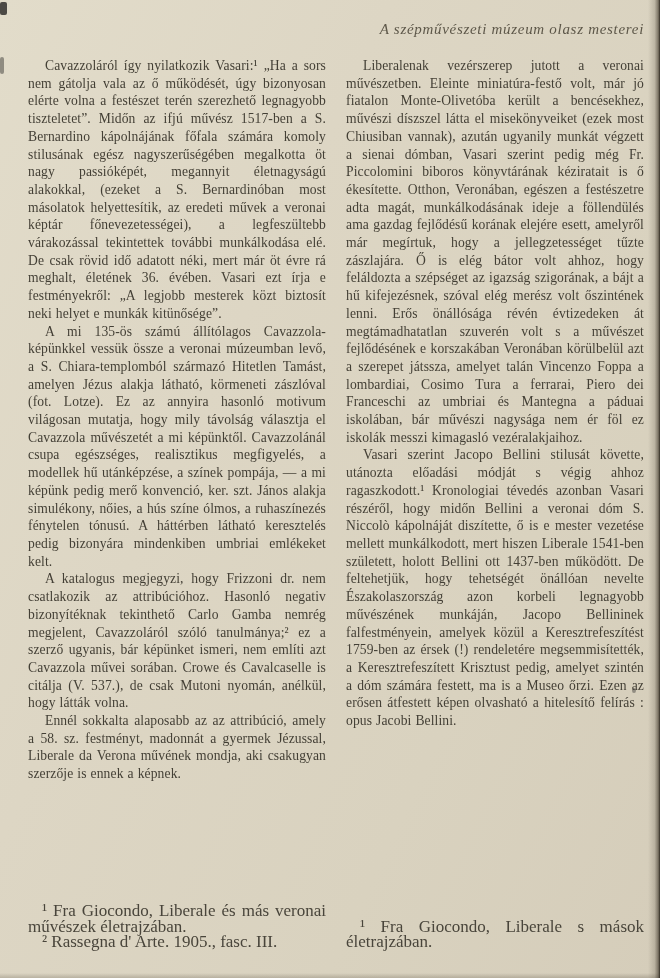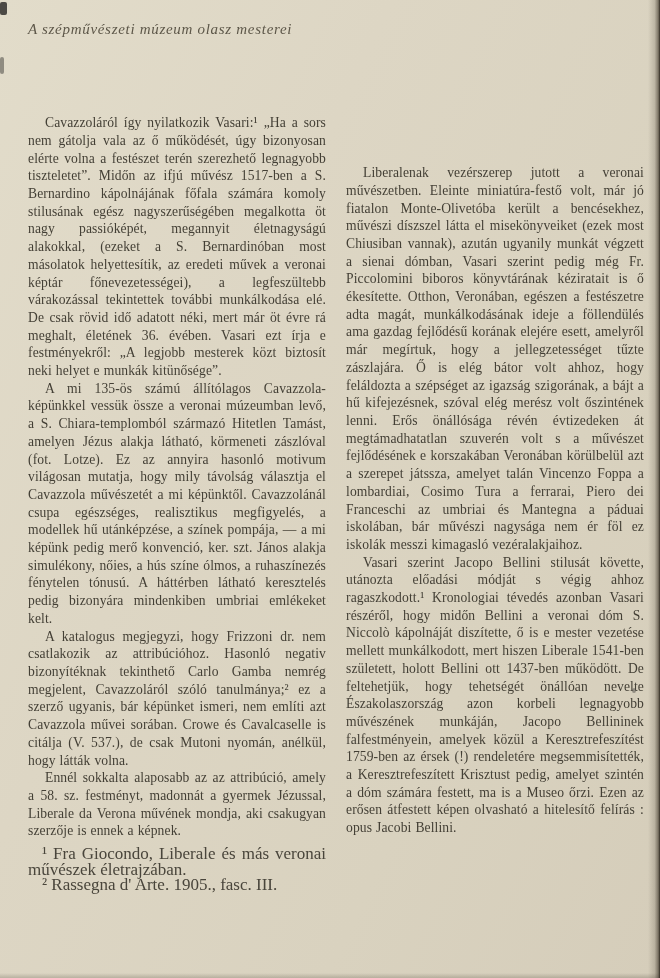--- a/index.html
+++ b/index.html
@@ -7,26 +7,26 @@
     position:relative;
     width:660px; height:978px;
     margin:0 auto;
     background:linear-gradient(115deg, #e2dcca 0%, #ddd6c4 35%, #d9d2bf 70%, #d5cdba 100%);
     overflow:hidden;
     font-family:"Liberation Serif","DejaVu Serif",serif;
     color:#433f35;
   }
   .header-title {
     position:absolute; top:21px; left:28px; width:616px;
-    text-align:left; font-style:italic;
+    text-align:right; font-style:italic;
     font-size:15px; letter-spacing:0.7px; color:#5d5749;
   }
   .columns {
     position:absolute; top:57px; left:28px; width:616px; height:893px;
-    display:flex; gap:20px;align-items:center;
+    display:flex; gap:20px;
   }
   .column { flex:1; min-width:0; display:flex; flex-direction:column; }
   .body-text p {
     margin:0; text-align:justify; text-indent:17px;
     font-size:13.6px; line-height:17.7px; letter-spacing:0.1px;
     word-spacing:0.5px;
   }
   .footnotes { margin-top:auto; padding-top:6px; }
   .footnotes p {
     margin:0; text-align:justify; text-indent:14px;
@@ -73,20 +73,21 @@
         <p>² Rassegna d' Arte. 1905., fasc. III.</p>
       </div>
     </div>
 
     <div class="column">
       <div class="body-text">
         <p>Liberalenak vezérszerep jutott a veronai művészetben. Eleinte miniatúra-festő volt, már jó fiatalon Monte-Olivetóba került a bencésekhez, művészi díszszel látta el misekönyveiket (ezek most Chiusiban vannak), azután ugyanily munkát végzett a sienai dómban, Vasari szerint pedig még Fr. Piccolomini biboros könyvtárának kéziratait is ő ékesítette. Otthon, Veronában, egészen a festészetre adta magát, munkálkodásának ideje a föllendülés ama gazdag fejlődésű korának elejére esett, amelyről már megírtuk, hogy a jellegzetességet tűzte zászlajára. Ő is elég bátor volt ahhoz, hogy feláldozta a szépséget az igazság szigorának, a bájt a hű kifejezésnek, szóval elég merész volt őszintének lenni. Erős önállósága révén évtizedeken át megtámadhatatlan szuverén volt s a művészet fejlődésének e korszakában Veronában körülbelül azt a szerepet játssza, amelyet talán Vincenzo Foppa a lombardiai, Cosimo Tura a ferrarai, Piero dei Franceschi az umbriai és Mantegna a páduai iskolában, bár művészi nagysága nem ér föl ez iskolák messzi kimagasló vezéralakjaihoz.</p>
         <p>Vasari szerint Jacopo Bellini stilusát követte, utánozta előadási módját s végig ahhoz ragaszkodott.¹ Kronologiai tévedés azonban Vasari részéről, hogy midőn Bellini a veronai dóm S. Niccolò kápolnáját diszítette, ő is e mester vezetése mellett munkálkodott, mert hiszen Liberale 1541-ben született, holott Bellini ott 1437-ben működött. De feltehetjük, hogy tehetségét önállóan nevelte Északolaszország azon korbeli legnagyobb művészének munkáján, Jacopo Bellininek falfestményein, amelyek közül a Keresztrefeszítést 1759-ben az érsek (!) rendeletére megsemmisítették, a Keresztrefeszített Krisztust pedig, amelyet szintén a dóm számára festett, ma is a Museo őrzi. Ezen az erősen átfestett képen olvasható a hitelesítő felírás : opus Jacobi Bellini.</p>
       </div>
       <div class="footnotes">
+        <p>¹ Fra Giocondo, Liberale s mások életrajzában.</p>
       </div>
     </div>
 
   </div>
 
   <div class="speck speck-a"></div>
   <div class="speck speck-b"></div>
   <div class="speck speck-c"></div>
   <div class="scan-edge-right"></div>
   <div class="scan-edge-bottom"></div>

